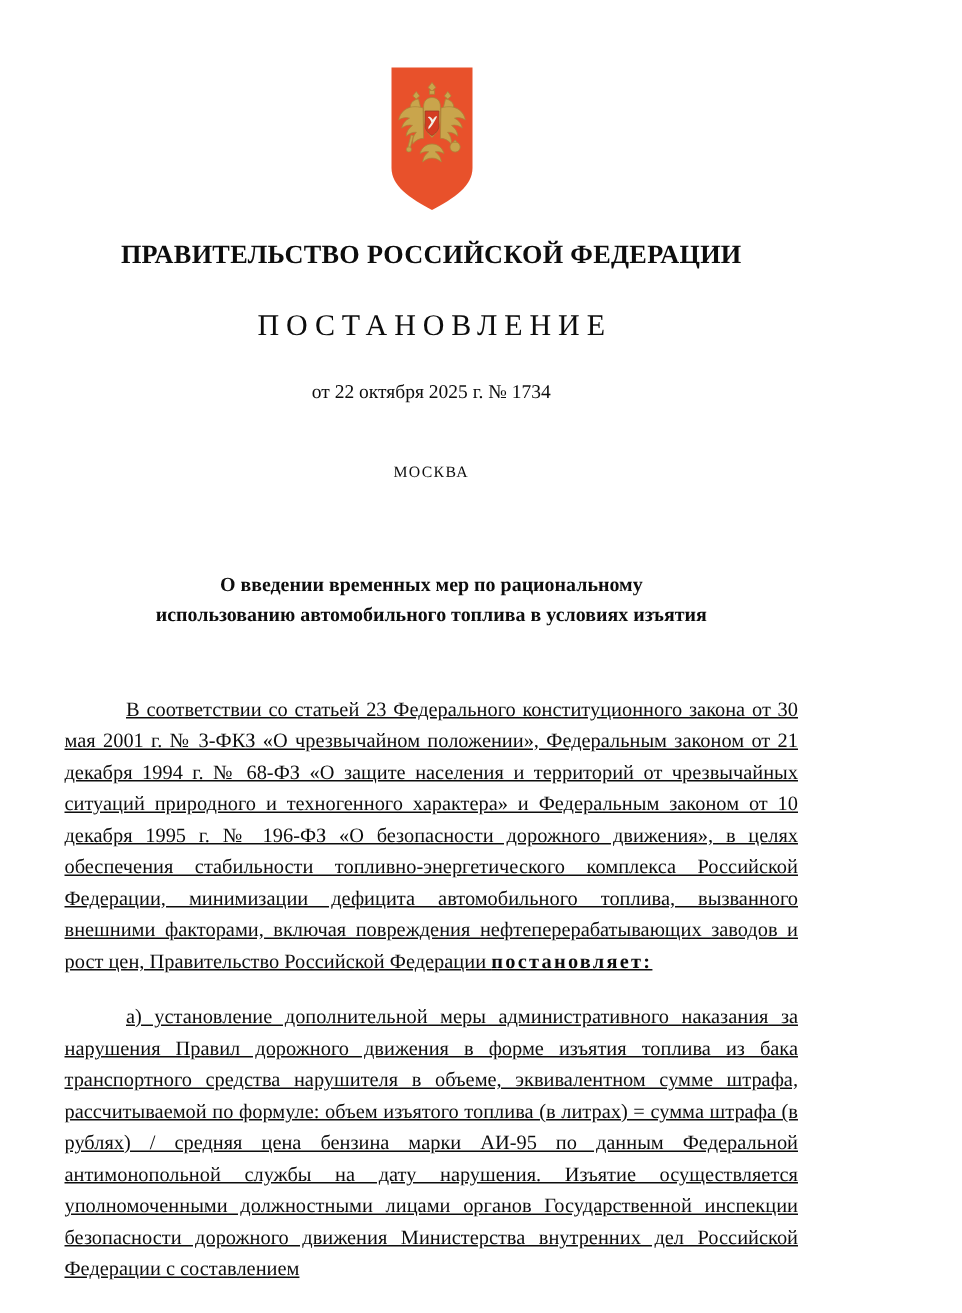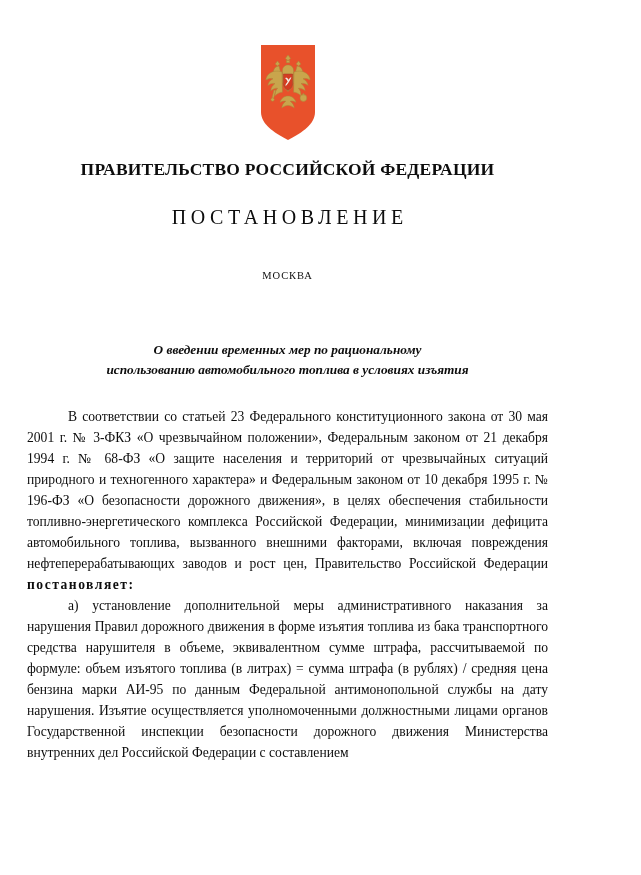--- a/index.html
+++ b/index.html
@@ -73,36 +73,36 @@
   .doc-subject {
     margin: 0;
     padding-top: 43px;
     text-align: center;
     font-size: 13.3px;
     font-weight: bold;
     line-height: 1.5;
   }
   .doc-subject .line {
     display: block;
-    font-style: italic;
   }
 
   
   .doc-body {
     margin: 0 auto;
     padding-top: 26px;
     width: 521px;
   }
   .doc-body p {
-    margin: 0;
+    margin: 16px;
     font-size: 13.6px;
     line-height: 1.545;
     text-align: justify;
     text-indent: 41px;
     hyphens: none;
+    text-decoration: underline;
   }
   .resolve {
     font-weight: bold;
     letter-spacing: 1.5px;
   }
 </style>
 </head>
 <body>
 
 <div class="page">
@@ -146,20 +146,21 @@
           <path d="M26.6 40.6 c1.2 -1.6 2.4 -3.6 3.4 -5.4 c0.8 -1.4 1.6 -2 2.4 -1.6 c-0.6 1.2 -1.4 2.6 -2.2 4 c-1 1.8 -2.2 3.4 -3.6 4.6 Z" fill="#F2EFE6"></path>
           <path d="M27 33.6 c1.6 0.6 2.6 1.8 3 3.2 l-1.4 0.8 c-0.4 -1.4 -1.2 -2.6 -2.4 -3.2 Z" fill="#F2EFE6"></path>
         </g>
       </svg>
     </span>
   </div>
 
   <div class="doc-header">
     <h1 class="gov-title">ПРАВИТЕЛЬСТВО РОССИЙСКОЙ ФЕДЕРАЦИИ</h1>
     <p class="doc-kind">ПОСТАНОВЛЕНИЕ</p>
+    <p class="doc-date">от 22 октября 2025 г. № 1734</p>
     <p class="doc-city">МОСКВА</p>
   </div>
 
   <h2 class="doc-subject">
     <span class="line">О введении временных мер по рациональному</span>
     <span class="line">использованию автомобильного топлива в условиях изъятия</span>
   </h2>
 
   <div class="doc-body">
     <p><span>В соответствии со статьей 23 Федерального конституционного закона от 30 мая 2001 г. № 3-ФКЗ «О чрезвычайном положении», Федеральным законом от 21 декабря 1994 г. № 68-ФЗ «О защите населения и территорий от чрезвычайных ситуаций природного и техногенного характера» и Федеральным законом от 10 декабря 1995 г. № 196-ФЗ «О безопасности дорожного движения», в целях обеспечения стабильности топливно-энергетического комплекса Российской Федерации, минимизации дефицита автомобильного топлива, вызванного внешними факторами, включая повреждения нефтеперерабатывающих заводов и рост цен, Правительство Российской Федерации </span><span class="resolve">постановляет:</span></p>

